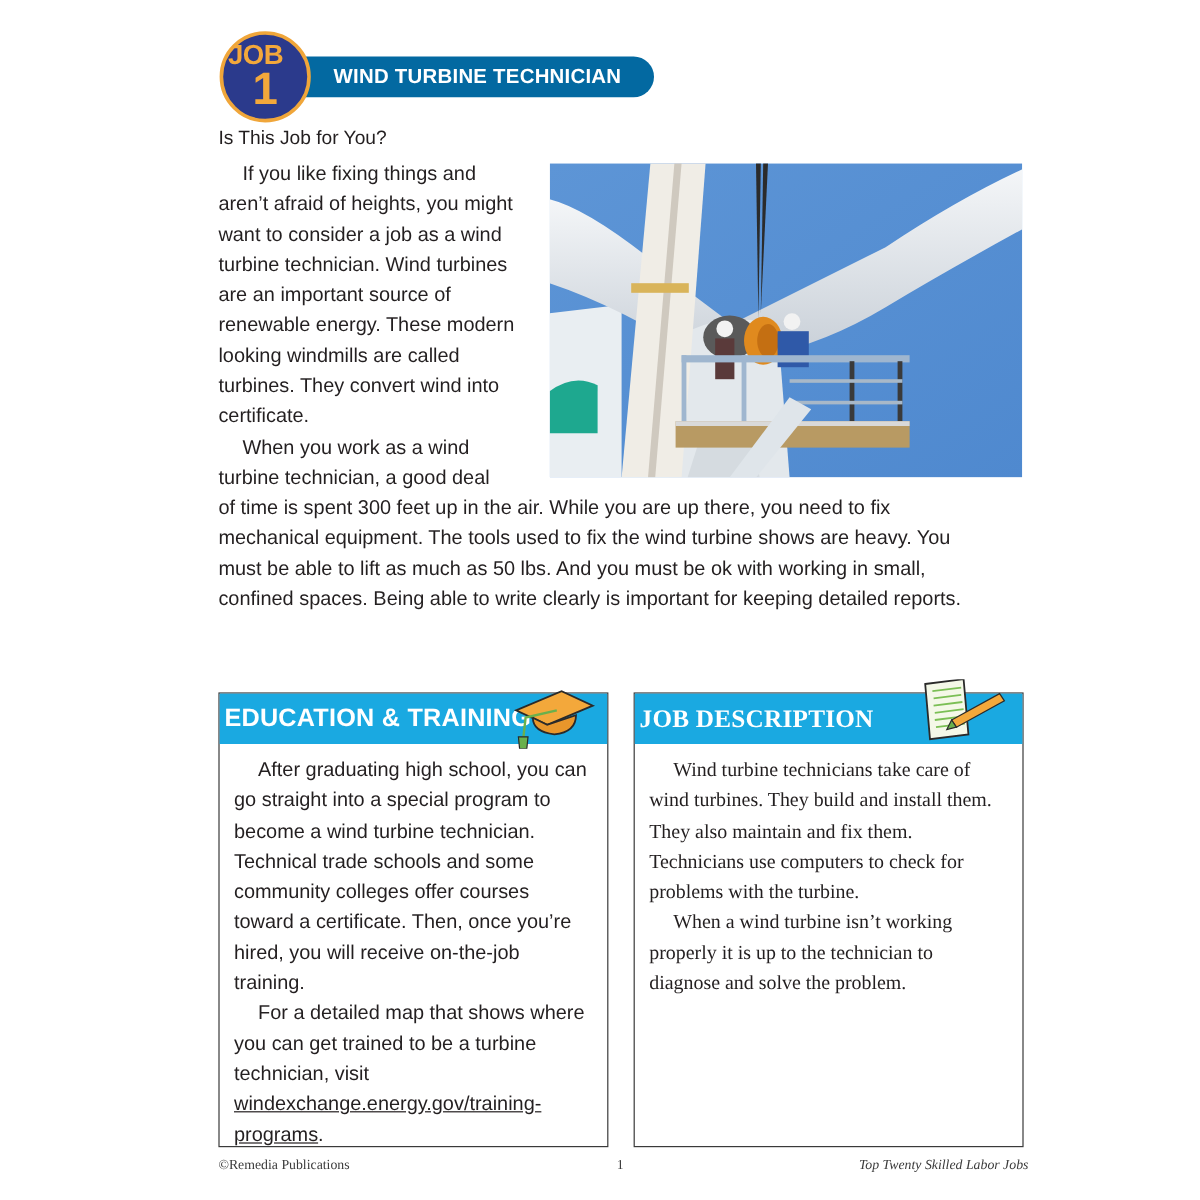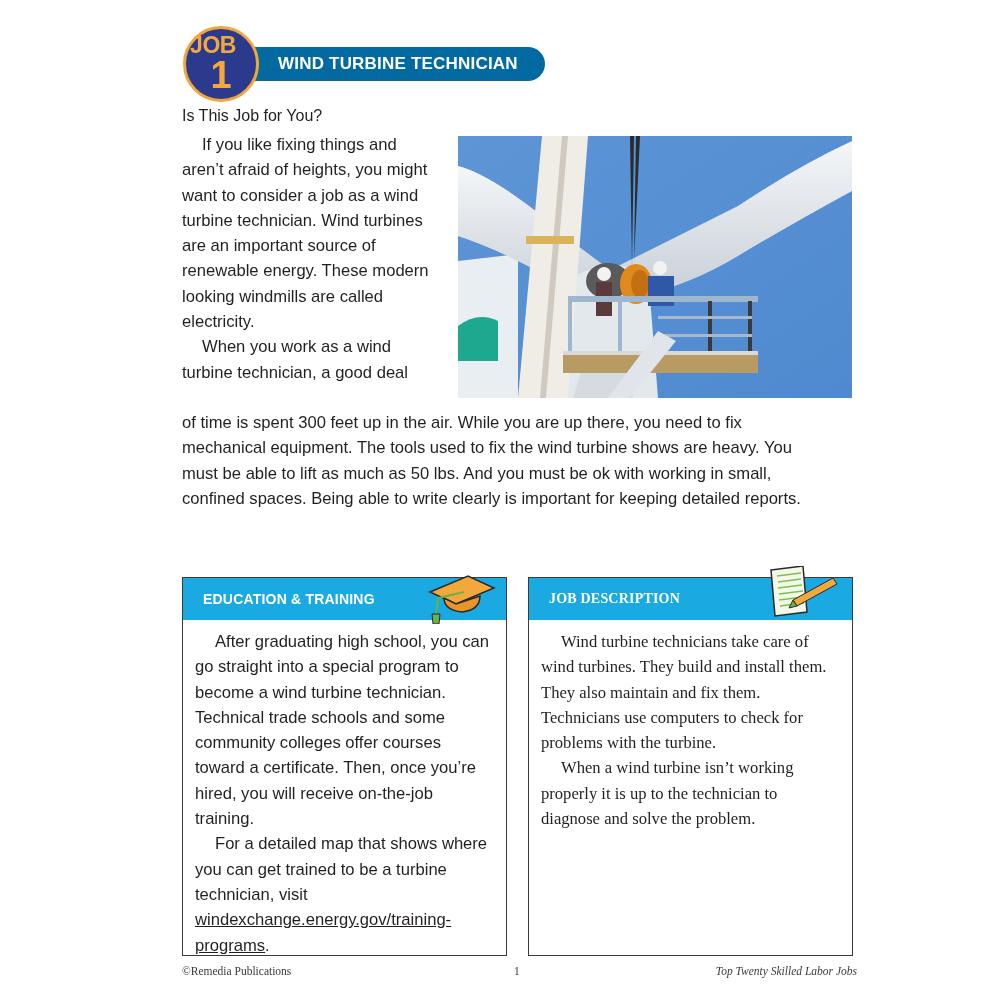--- a/index.html
+++ b/index.html
@@ -35,22 +35,22 @@
     position: absolute; left: 458px; top: 136px; width: 394px; height: 262px; overflow: hidden;
   }
 
   .card {
     position: absolute; top: 577px; width: 325px; height: 379px;
     border: 1.5px solid #3a3a3a; background: #fff;
   }
   .card-left { left: 182px; }
   .card-right { left: 528px; font-family: Liberation Serif, serif; }
   .card-header {
-    height: 42px; background: #1aa9e1; color: #fff; font-size: 14px; font-weight: bold;
-    padding-left: 20px; line-height: 42px; letter-spacing: 0.2px;
+    height: 42px; background: #1aa9e1; color: #fff; font-size: 21px; font-weight: bold;
+    padding-left: 4px; line-height: 42px; letter-spacing: 0.2px;
   }
   .card-body { padding: 9px 12px 0 12px; }
   .card-body p { font-size: 16.6px; line-height: 25.3px; }
   .link { text-decoration: underline; }
 
   .icon-cap { position: absolute; left: 420px; top: 570px; width: 76px; height: 54px; }
   .icon-notes { position: absolute; left: 763px; top: 566px; width: 78px; height: 52px; }
 
   .footer { position: absolute; top: 965px; font-size: 11.5px; color: #3a3a3a; font-family: "Liberation Serif", serif; }
   .footer-left { left: 182px; }
@@ -71,21 +71,22 @@
 <div class="section-heading">Is This Job for You?</div>
 
 <div class="intro-col body-text">
   <span class="line indent">If you like fixing things and</span>
   <span class="line">aren’t afraid of heights, you might</span>
   <span class="line">want to consider a job as a wind</span>
   <span class="line">turbine technician. Wind turbines</span>
   <span class="line">are an important source of</span>
   <span class="line">renewable energy. These modern</span>
   <span class="line">looking windmills are called</span>
-  <span class="line">electricity.</span>
+  <span class="line">turbines. They convert wind into</span>
+  <span class="line">certificate.</span>
   <span class="line indent">When you work as a wind</span>
   <span class="line">turbine technician, a good deal</span>
 </div>
 
 <div class="intro-full body-text">
   <span class="line">of time is spent 300 feet up in the air. While you are up there, you need to fix</span>
   <span class="line">mechanical equipment. The tools used to fix the wind turbine shows are heavy. You</span>
   <span class="line">must be able to lift as much as 50 lbs. And you must be ok with working in small,</span>
   <span class="line">confined spaces. Being able to write clearly is important for keeping detailed reports.</span>
 </div>

